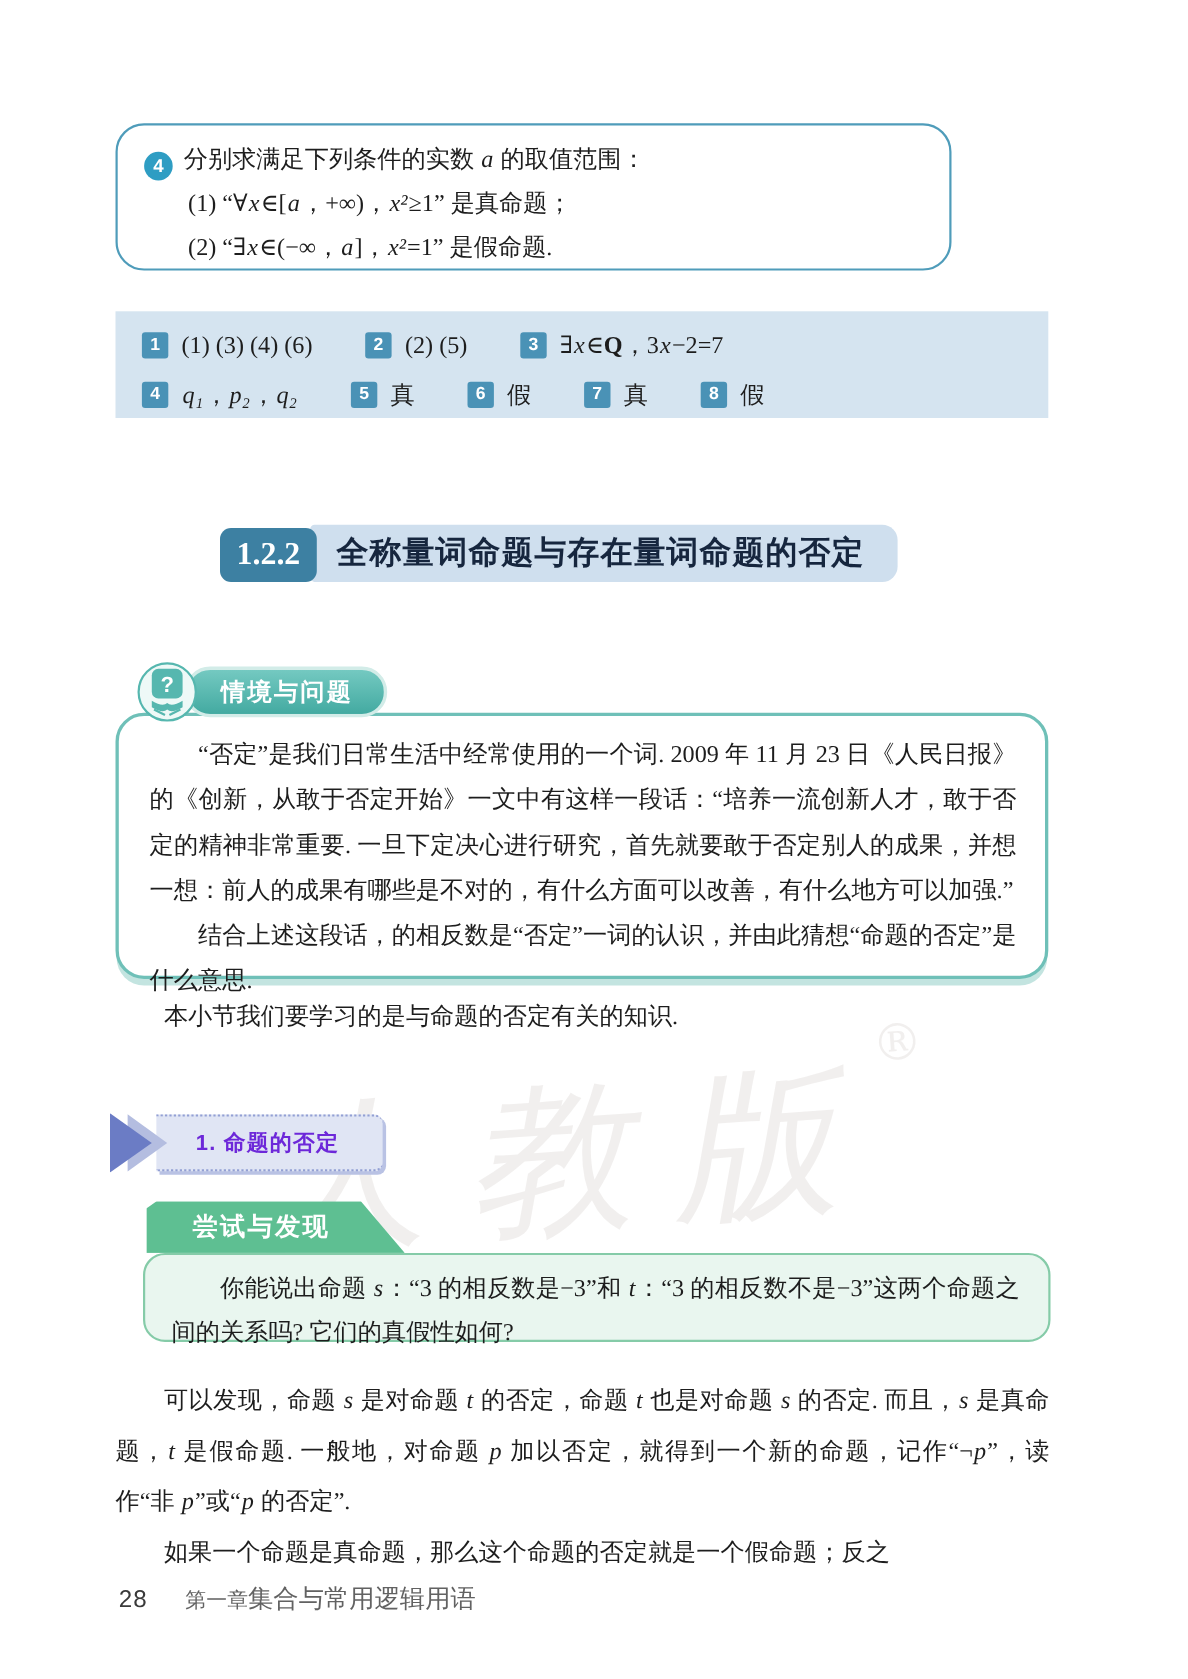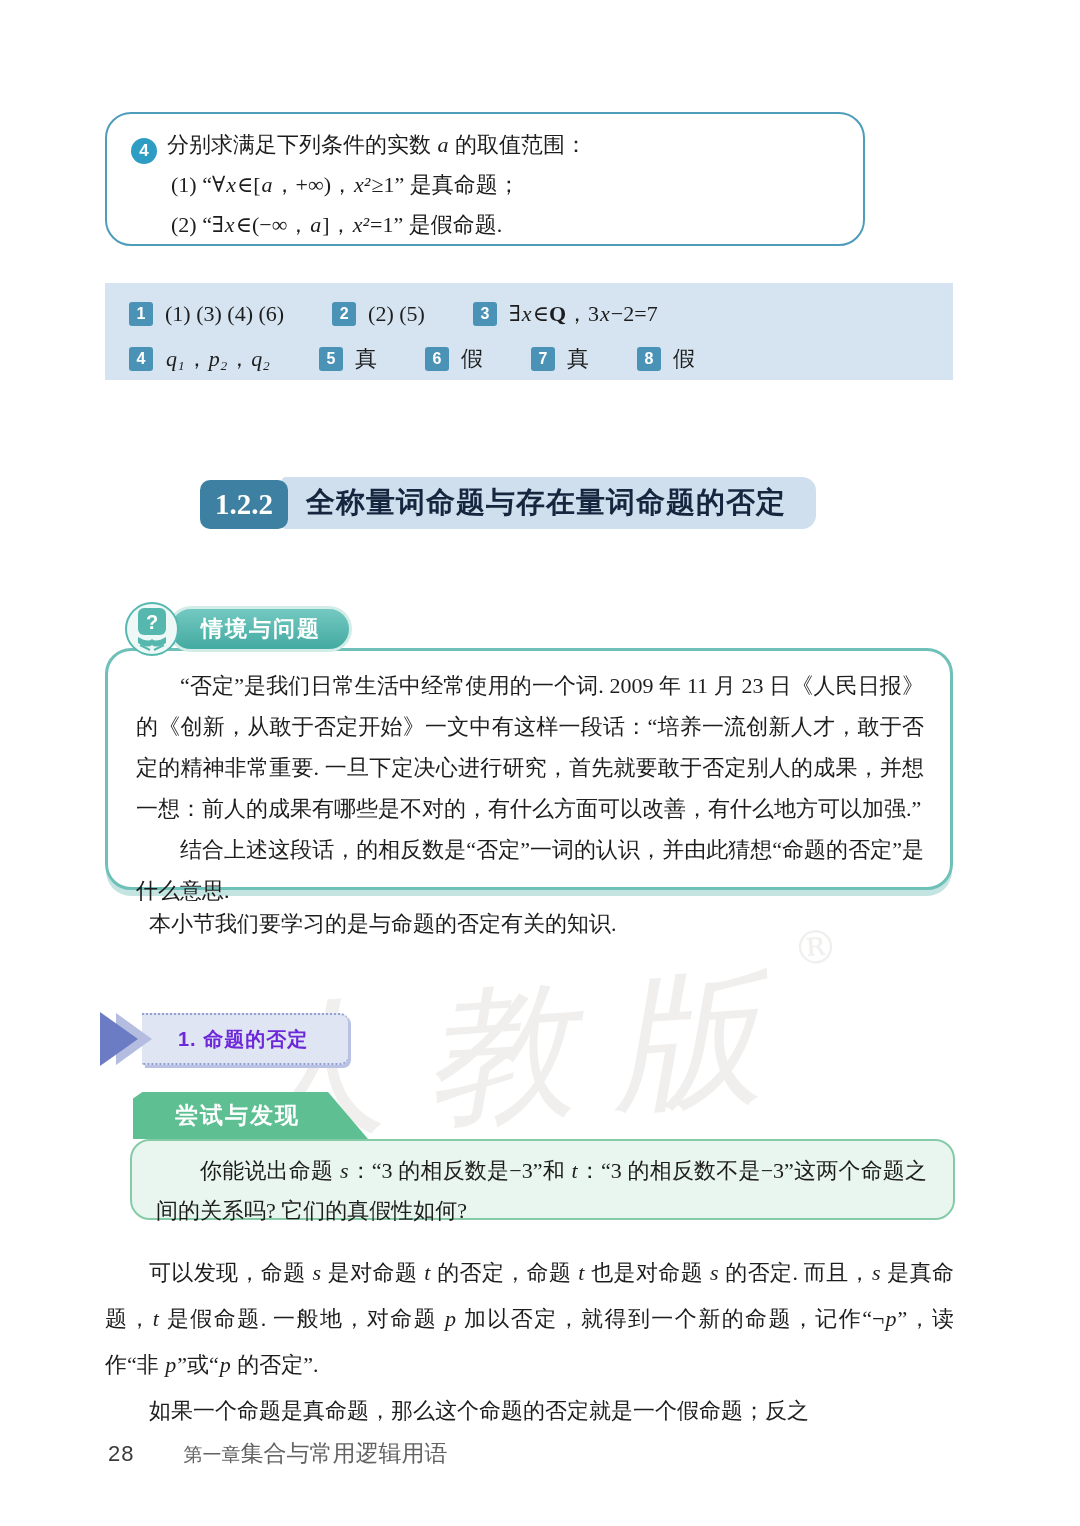--- a/index.html
+++ b/index.html
@@ -96,21 +96,21 @@
   .try-box{
     position:absolute;left:130px;top:1139px;width:825px;height:81px;box-sizing:border-box;
     background:#e9f6ef;border:2px solid #85cba8;border-radius:20px;z-index:2;
   }
   .try-text{padding:10px 26px 0 24px;font-size:22px;line-height:40px;text-align:justify;}
   .try-text p{margin:0;text-indent:2em;}
   
   .footer{position:absolute;left:108px;top:1438px;display:flex;align-items:baseline;z-index:2;
     font-family:"Liberation Sans","DejaVu Sans",sans-serif;}
   .footer .pgnum{font-size:22px;color:#3a3a3a;letter-spacing:1px;}
-  .footer .chap{font-size:19px;color:#626262;margin-left:49px;}
+  .footer .chap{font-size:19px;color:#626262;margin-left:34px;}
   .footer .chap-title{font-size:23px;color:#626262;}
   
   .mvar{font-style:italic;font-family:"Liberation Serif","DejaVu Serif",serif;padding:0 1px;}
   .mbold{font-weight:bold;}
 </style>
 </head>
 <body>
 
 <div class="page">
 

